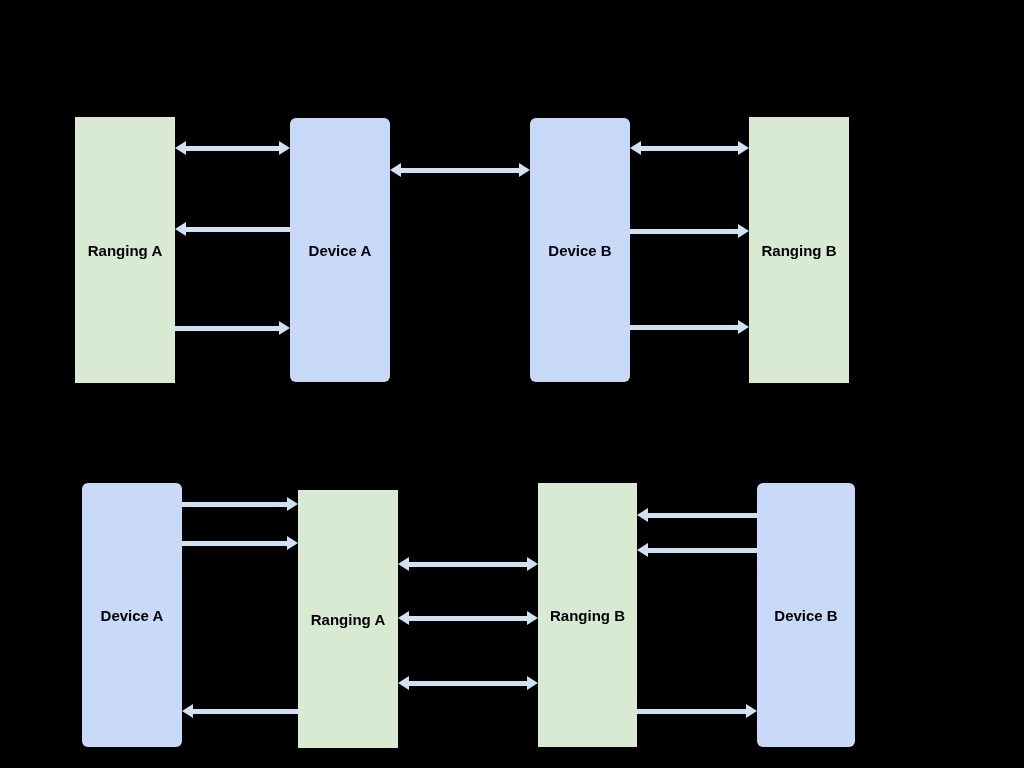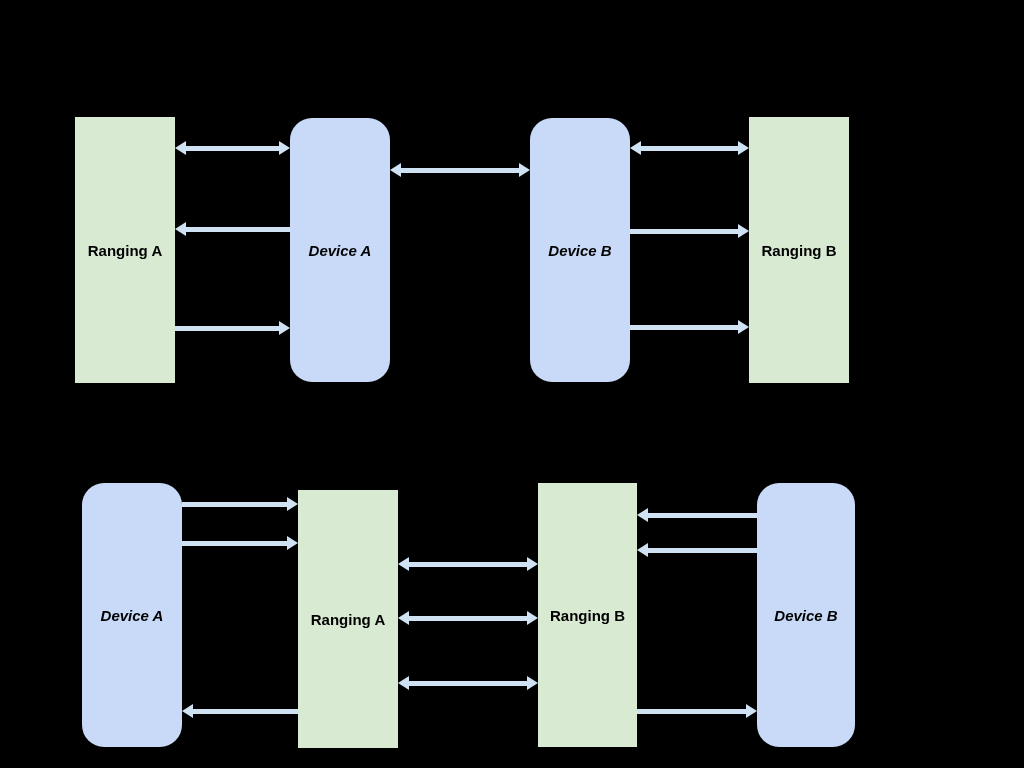--- a/index.html
+++ b/index.html
@@ -22,22 +22,21 @@
     inset: 0;
   }
   .box {
     position: absolute;
     display: flex;
     align-items: center;
     justify-content: center;
     box-sizing: border-box;
   }
   .box.device {
-    border-radius: 22px;
-    font-style: italic;
+    border-radius: 6px;
   }
   .box.ranging {
     border-radius: 0;
   }
   .box-label {
     font-size: 15px;
     font-weight: bold;
     color: #000000;
     white-space: nowrap;
     text-align: center;

